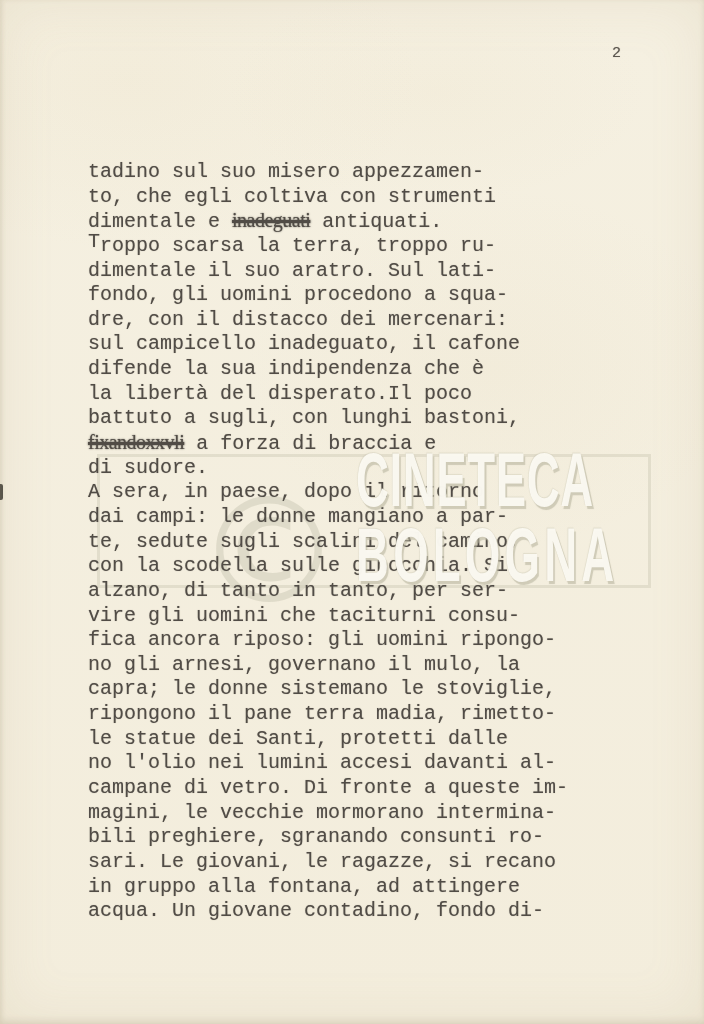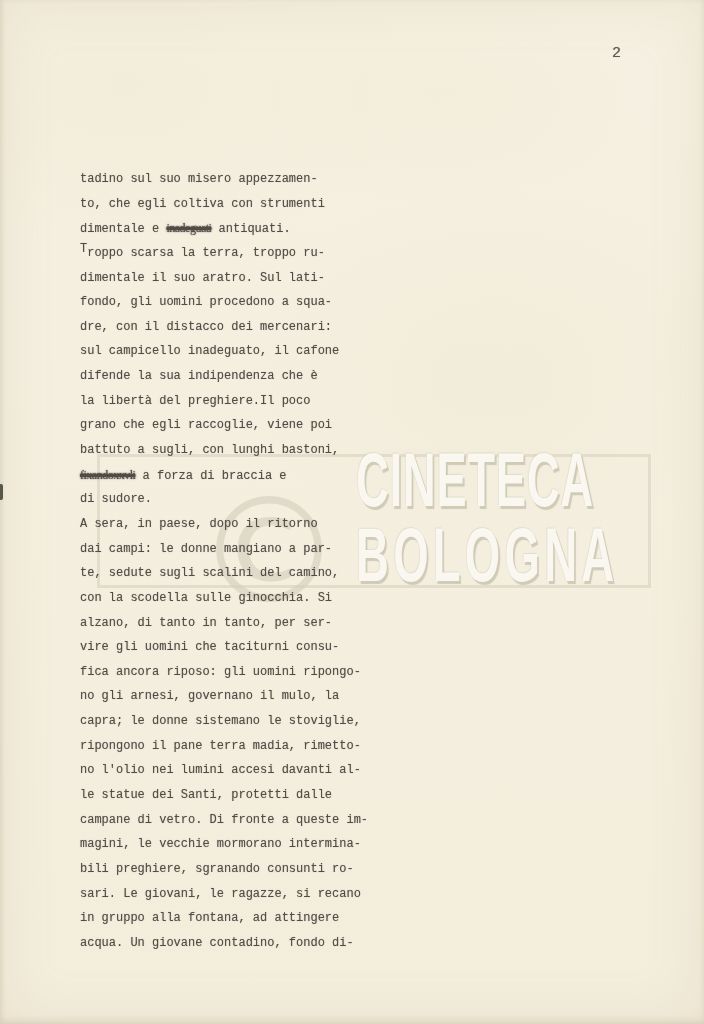--- a/index.html
+++ b/index.html
@@ -22,24 +22,23 @@
       inset 0 0 55px rgba(176,156,112,0.14),
       inset 0 -4px 6px rgba(120,110,85,0.12),
       inset 2px 0 4px rgba(150,135,100,0.10);
   }
   .page-number{
     position:absolute;left:612px;top:45px;
     font-size:15px;color:#5b564e;
     text-shadow:0 0 1px rgba(91,86,78,0.45);
   }
   .text-block{
-    position:absolute;left:80px;top:160px;width:560px;
-    font-size:12px;color:#514c46;
+    position:absolute;left:88px;top:160px;width:560px;
+    font-size:20px;color:#514c46;
     text-shadow:0 0 1px rgba(81,76,70,0.42);
-    margin-top:12px;
   }
   .tline{height:24.65px;white-space:pre;}
   .struck{
     text-decoration:line-through;
     text-decoration-thickness:2.5px;
     text-shadow:0 0 1.6px rgba(81,76,70,0.9);
     letter-spacing:-0.5px;
     font-family:Liberation Serif, serif;
   }
   .raised{position:relative;top:-4px;}
@@ -88,37 +87,36 @@
   <div class="text-block" id="text-block">
       <div class="tline"><span>tadino sul suo misero appezzamen-</span></div>
       <div class="tline"><span>to, che egli coltiva con strumenti</span></div>
       <div class="tline"><span>dimentale e </span><span class="struck">inadeguati</span><span> antiquati.</span></div>
       <div class="tline"><span class="raised">T</span><span>roppo scarsa la terra, troppo ru-</span></div>
       <div class="tline"><span>dimentale il suo aratro. Sul lati-</span></div>
       <div class="tline"><span>fondo, gli uomini procedono a squa-</span></div>
       <div class="tline"><span>dre, con il distacco dei mercenari:</span></div>
       <div class="tline"><span>sul campicello inadeguato, il cafone</span></div>
       <div class="tline"><span>difende la sua indipendenza che è</span></div>
-      <div class="tline"><span>la libertà del preghiere.Il poco</span></div>
-      <div class="tline"><span>grano che egli raccoglie, viene poi</span></div>
+      <div class="tline"><span>la libertà del disperato.Il poco</span></div>
       <div class="tline"><span>battuto a sugli, con lunghi bastoni,</span></div>
       <div class="tline"><span class="struck">fixandoxxvli</span><span> a forza di braccia e</span></div>
       <div class="tline"><span>di sudore.</span></div>
       <div class="tline"><span>A sera, in paese, dopo il ritorno</span></div>
       <div class="tline"><span>dai campi: le donne mangiano a par-</span></div>
       <div class="tline"><span>te, sedute sugli scalini del camino,</span></div>
       <div class="tline"><span>con la scodella sulle ginocchia. Si</span></div>
       <div class="tline"><span>alzano, di tanto in tanto, per ser-</span></div>
       <div class="tline"><span>vire gli uomini che taciturni consu-</span></div>
       <div class="tline"><span>fica ancora riposo: gli uomini ripongo-</span></div>
       <div class="tline"><span>no gli arnesi, governano il mulo, la</span></div>
       <div class="tline"><span>capra; le donne sistemano le stoviglie,</span></div>
       <div class="tline"><span>ripongono il pane terra madia, rimetto-</span></div>
+      <div class="tline"><span>le statue dei Santi, protetti dalle</span></div>
       <div class="tline"><span>no l'olio nei lumini accesi davanti al-</span></div>
-      <div class="tline"><span>le statue dei Santi, protetti dalle</span></div>
       <div class="tline"><span>campane di vetro. Di fronte a queste im-</span></div>
       <div class="tline"><span>magini, le vecchie mormorano intermina-</span></div>
       <div class="tline"><span>bili preghiere, sgranando consunti ro-</span></div>
       <div class="tline"><span>sari. Le giovani, le ragazze, si recano</span></div>
       <div class="tline"><span>in gruppo alla fontana, ad attingere</span></div>
       <div class="tline"><span>acqua. Un giovane contadino, fondo di-</span></div>
     </div>
 
   <div class="wm-text">
     <div class="wm-line">CINETECA</div>

